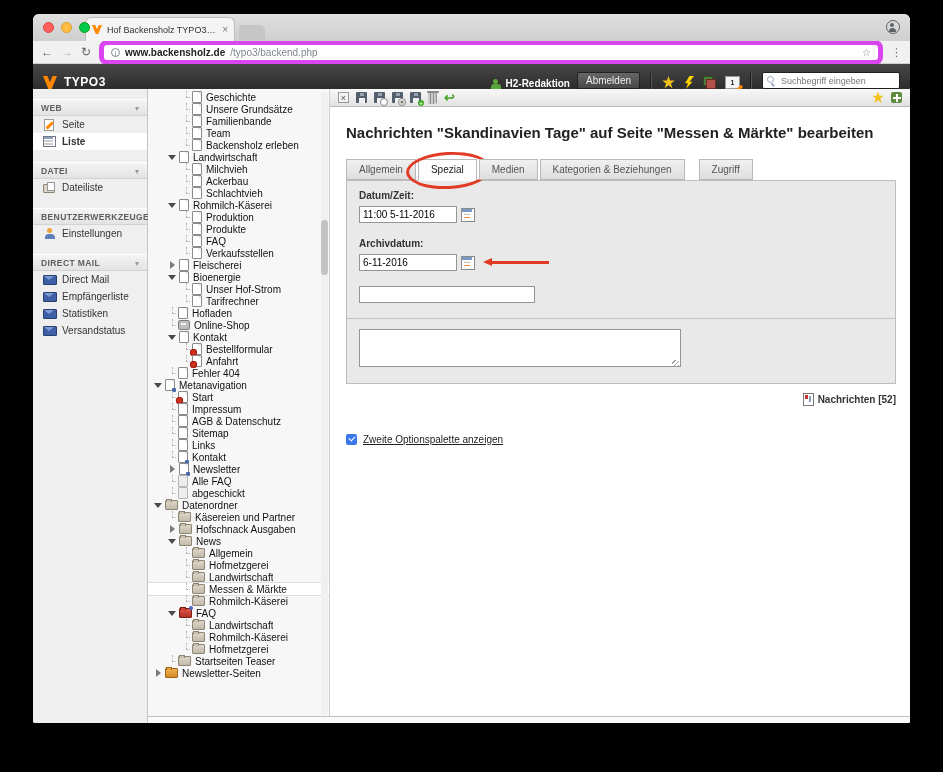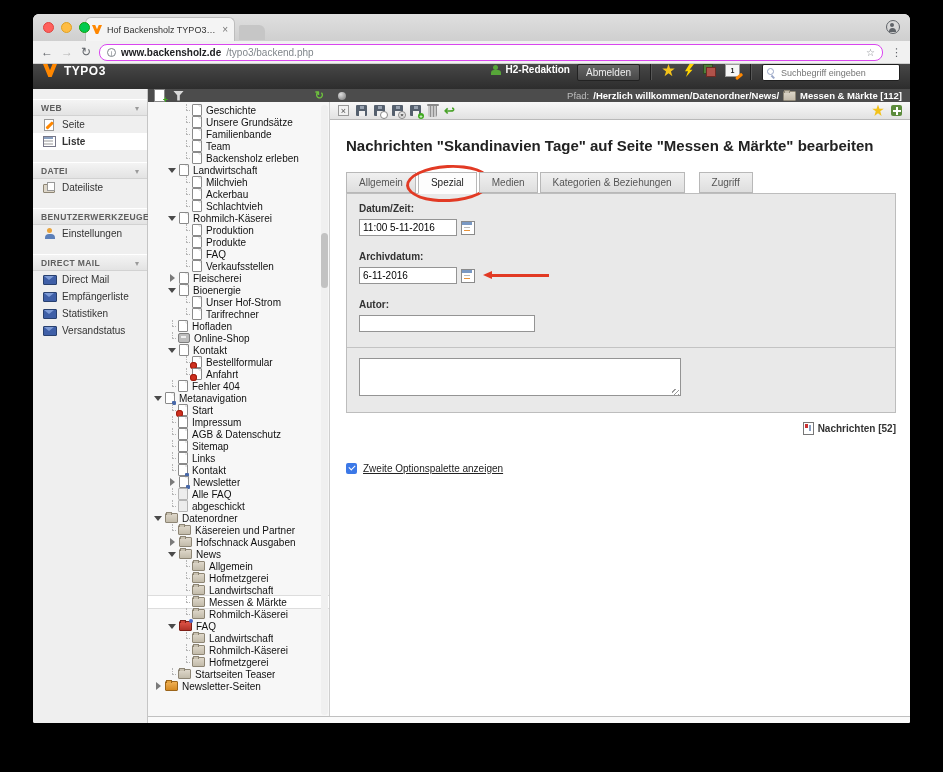--- a/index.html
+++ b/index.html
@@ -18,28 +18,28 @@
     border-radius:6px 6px 0 0;display:flex;align-items:center;padding:0 6px;gap:5px;font-size:9px;color:#333;}
   .btab .ttl{white-space:nowrap;overflow:hidden;text-overflow:ellipsis;flex:1;}
   .btab .x{color:#777;font-size:10px;}
   .newtab{width:26px;height:15px;background:#c6c6c6;border-radius:2px 6px 0 0;margin-left:4px;margin-bottom:1px;}
   .profile{position:absolute;right:10px;top:6px;width:14px;height:14px;border:1.5px solid #5f6368;border-radius:50%;box-sizing:border-box;}
   .profile:before{content:'';position:absolute;left:3px;top:2px;width:4px;height:4px;border-radius:50%;background:#5f6368;}
   .profile:after{content:'';position:absolute;left:1.5px;top:7px;width:7px;height:4px;border-radius:4px 4px 0 0;background:#5f6368;}
   .urlbar{height:22px;background:#f1f1f1;border-bottom:1px solid #cfcfcf;display:flex;align-items:center;padding:0 8px;gap:8px;flex:0 0 22px;}
   .nav{font-size:12px;color:#5f6368;line-height:1;}
   .nav.dis{color:#b5b5b5;}
-  .urlfield{flex:1;height:15px;background:#fff;border:1px solid #d946ef;border-radius:8px;display:flex;align-items:center;padding:0 7px;gap:5px;font-size:10px;color:#202124;}
+  .urlfield{flex:1;height:15px;background:#fff;border:5px solid #d946ef;border-radius:8px;display:flex;align-items:center;padding:0 7px;gap:5px;font-size:10px;color:#202124;}
   .urlfield .info{width:9px;height:9px;border:1px solid #80868b;border-radius:50%;color:#80868b;font-size:7px;line-height:9px;text-align:center;box-sizing:border-box;}
   .urlfield .host{font-weight:bold;}
   .urlfield .path{color:#80868b;}
   .urlfield .star{margin-left:auto;color:#80868b;font-size:10px;}
   .kebab{color:#5f6368;font-size:11px;}
   
-  .t3bar{height:25px;background:linear-gradient(#474747,#2d2d2d);display:flex;align-items:flex-start;padding:0 10px;gap:7px;flex:0 0 25px;}
+  .t3bar{height:25px;background:linear-gradient(#474747,#2d2d2d);display:flex;align-items:flex-end;padding:0 10px;gap:7px;flex:0 0 25px;}
   .vlogo{width:14px;height:13px;background:#ff8700;clip-path:polygon(0 0,32% 0,50% 48%,68% 0,100% 0,62% 100%,38% 100%);}
   .t3name{color:#fff;font-size:12px;font-weight:bold;letter-spacing:.5px;margin-right:auto;}
   .usr{display:flex;align-items:center;gap:5px;}
   .i-user-green{width:10px;height:10px;position:relative;display:inline-block;}
   .i-user-green:before{content:'';position:absolute;left:2.5px;top:0;width:5px;height:5px;border-radius:50%;background:#57a639;}
   .i-user-green:after{content:'';position:absolute;left:0;top:5.5px;width:10px;height:4.5px;border-radius:3px 3px 0 0;background:#57a639;}
   .uname{color:#fff;font-size:10px;font-weight:bold;}
   .logout{background:linear-gradient(#666,#484848);border:1px solid #222;border-radius:2px;color:#eee;font-size:10px;padding:2px 8px;}
   .vsep{width:1px;height:16px;background:#1c1c1c;border-right:1px solid #575757;margin:0 3px;}
   .topicons{display:flex;align-items:center;gap:9px;}
@@ -291,36 +291,20 @@
             </div>
             <div class="mitem">
               <span class="i-m-mail"></span>
               <span class="mlabel">Versandstatus</span>
             </div>
           </div>
         </div>
 
       <div class="rightwrap">
 
-        <div class="darkstrip">
-          <div class="treebarpart" id="tree-toolbar">
-              <span class="ico i-new-page"></span>
-              <span class="ico i-filter"></span>
-              <span class="ico i-refresh"></span>
-            </div>
-          <div class="pathpart">
-            <span class="ico i-sphere"></span>
-            <span class="pathtext">
-              <span class="plabel">Pfad:</span>
-              <span class="pvalue">/Herzlich willkommen/Datenordner/News/</span>
-              <span class="i-folder-small"></span>
-              <span class="pvalue">Messen &amp; Märkte [112]</span>
-            </span>
-          </div>
-        </div>
 
         <div class="bodyrow">
 
           <div class="treecol">
             <div id="tree">
                 <div class="trow">
                   <span class="tsp" style="width: 28px;"></span>
                   <span class="telbow"></span>
                   <span class="tico t-page"></span>
                   <span class="tlabel">Geschichte</span>
@@ -660,21 +644,20 @@
                 </div>
                 <div class="fgroup">
                   <div class="flabel">Archivdatum:</div>
                   <div class="frow">
                     <input class="tin w-date" value="6-11-2016" style="">
                     <span class="ico i-cal"></span>
                     <span class="redarrow"></span>
                   </div>
                 </div>
                 <div class="fgroup">
-                  <div class="flabel">Autor:</div>
                   <div class="frow">
                     <input class="tin w-txt" value="" style="">
                   </div>
                 </div>
                 <div class="psep"></div>
                 <div class="fgroup" style="margin-bottom:0;">
                   <span class="tareawrap">
                     <textarea class="starea" style=""></textarea>
                   </span>
                 </div>

